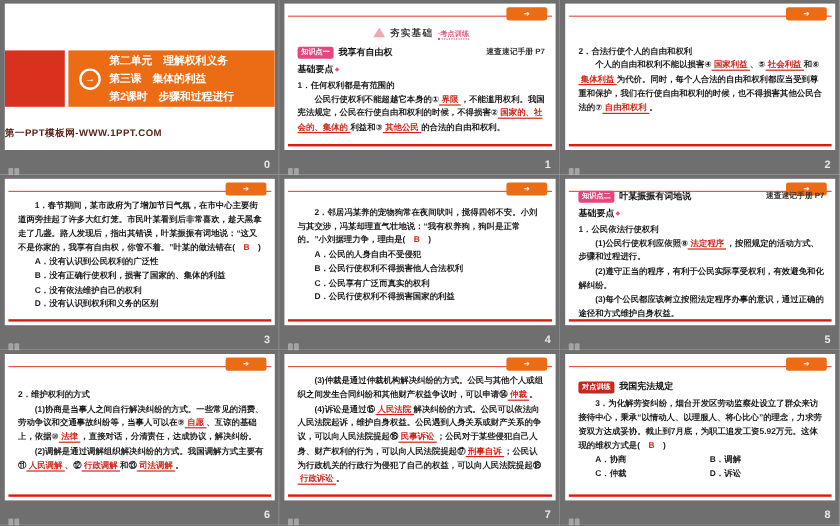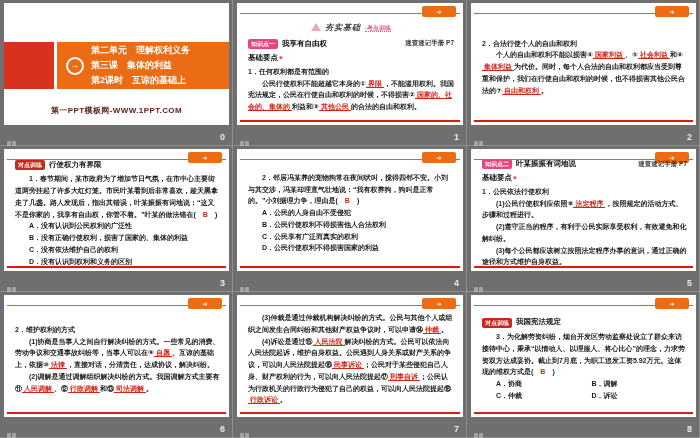--- a/index.html
+++ b/index.html
@@ -14,33 +14,33 @@
   .pagenum{position:absolute;right:8px;bottom:4px;color:#e9e9e9;font-size:9px;font-weight:bold;}
   .corner{position:absolute;left:7px;bottom:7px;width:11px;height:6px;opacity:.55;}
   .corner i{display:inline-block;width:4px;height:6px;background:#cfcfcf;margin-right:1px;border-radius:1px;}
 
   
   .redblock{position:absolute;left:0;top:39px;width:50px;height:47px;background:#d8321e;}
   .banner{position:absolute;left:53px;right:0;top:39px;height:47px;background:#ec6c16;display:flex;align-items:center;}
   .circ{width:14px;height:14px;border:2px solid #fff;border-radius:50%;margin-left:9px;flex:none;
         display:flex;align-items:center;justify-content:center;color:#fff;font-size:9px;font-weight:bold;line-height:1;}
   .bannertext{margin-left:7px;color:#fff;font-weight:bold;font-size:9px;line-height:15px;white-space:nowrap;}
-  .brand{position:absolute;left:0;right:0;bottom:9px;text-align:center;color:#5c241a;font-weight:bold;font-size:8px;letter-spacing:.4px;}
+  .brand{position:absolute;left:0;right:0;bottom:9px;color:#5c241a;font-weight:bold;font-size:8px;letter-spacing:.4px;}
 
   
   .topline{position:absolute;left:3px;right:3px;top:10px;height:1px;background:#e8564a;}
   .botline{position:absolute;left:3px;right:3px;bottom:3px;height:2px;background:#de1a0e;}
   .tab{position:absolute;right:7px;top:3px;width:34px;height:11px;background:#ec6c16;border-radius:2px;
        display:flex;align-items:center;justify-content:center;color:#fff;font-size:6px;line-height:1;}
   .content{position:absolute;left:11px;right:9px;top:13px;bottom:7px;display:flex;flex-direction:column;justify-content:center;
            font-size:7px;line-height:1.68;color:#1c1c1c;font-weight:bold;}
   .logorow{text-align:center;margin-bottom:3px;white-space:nowrap;}
   .tri{display:inline-block;width:0;height:0;border-left:5px solid transparent;border-right:5px solid transparent;
        border-bottom:8px solid #f2a7b8;vertical-align:-1px;margin-right:2px;}
-  .logomain{font-size:8px;font-weight:bold;font-style:italic;color:#3a3a3a;letter-spacing:1px;}
+  .logomain{font-size:8px;font-weight:bold;color:#3a3a3a;letter-spacing:1px;}
   .logosub{font-size:6px;color:#e05a78;border-bottom:1px dotted #e05a78;margin-left:2px;}
   .hrow{display:flex;align-items:center;margin-bottom:2px;}
   .label{flex:none;color:#fff;font-size:6px;line-height:1;padding:2px 3px;border-radius:2px;margin-right:4px;font-weight:bold;}
   .stitle{font-size:7.5px;font-weight:bold;color:#111;}
   .ref{margin-left:auto;font-size:6.5px;color:#333;font-weight:bold;}
   .subhead{font-size:7.5px;font-weight:bold;color:#111;margin-bottom:1px;}
   .subhead .bullet{font-size:5px;color:#e05a78;vertical-align:1px;margin-left:1px;}
   .para{margin:0;}
   .para.indent{text-indent:2em;}
   .blank{color:#d2261c;border-bottom:1px solid #d2261c;padding:0 2px;font-weight:bold;}
@@ -56,21 +56,21 @@
 <div class="grid">
 
   <div class="thumb">
     <div class="slide">
       <div class="redblock"></div>
       <div class="banner">
         <span class="circ">→</span>
         <div class="bannertext">
           <div>第二单元　理解权利义务</div>
           <div>第三课　集体的利益</div>
-          <div>第2课时　互谅的基础上</div>
+          <div>第2课时　步骤和过程进行</div>
         </div>
       </div>
       <div class="brand">第一PPT模板网-WWW.1PPT.COM</div>
     </div>
     <span class="corner"><i></i><i></i></span>
     <span class="pagenum">0</span>
   </div>
 
   <div class="thumb">
     <div class="slide">
@@ -119,24 +119,20 @@
     <span class="pagenum">2</span>
   </div>
 
   <div class="thumb">
     <div class="slide">
       <div class="topline"></div>
       <div class="tab">
           <span>➔</span>
         </div>
       <div class="content">
-        <div class="hrow">
-          <span class="label" style="background: rgb(200, 39, 28);">对点训练</span>
-          <span class="stitle">行使权力有界限</span>
-        </div>
         <div class="paras">
             <div class="para indent"><span>1．春节期间，某市政府为了增加节日气氛，在市中心主要街道两旁挂起了许多大红灯笼。市民叶某看到后非常喜欢，趁天黑拿走了几盏。路人发现后，指出其错误，叶某振振有词地说：“这又不是你家的，我享有自由权，你管不着。”叶某的做法错在(　</span><span class="answer">B</span><span>　)</span></div>
           </div>
         <div class="opts single">
             <div class="optrow">
               <span class="opt">A．没有认识到公民权利的广泛性</span>
             </div>
             <div class="optrow">
               <span class="opt">B．没有正确行使权利，损害了国家的、集体的利益</span>
             </div>

